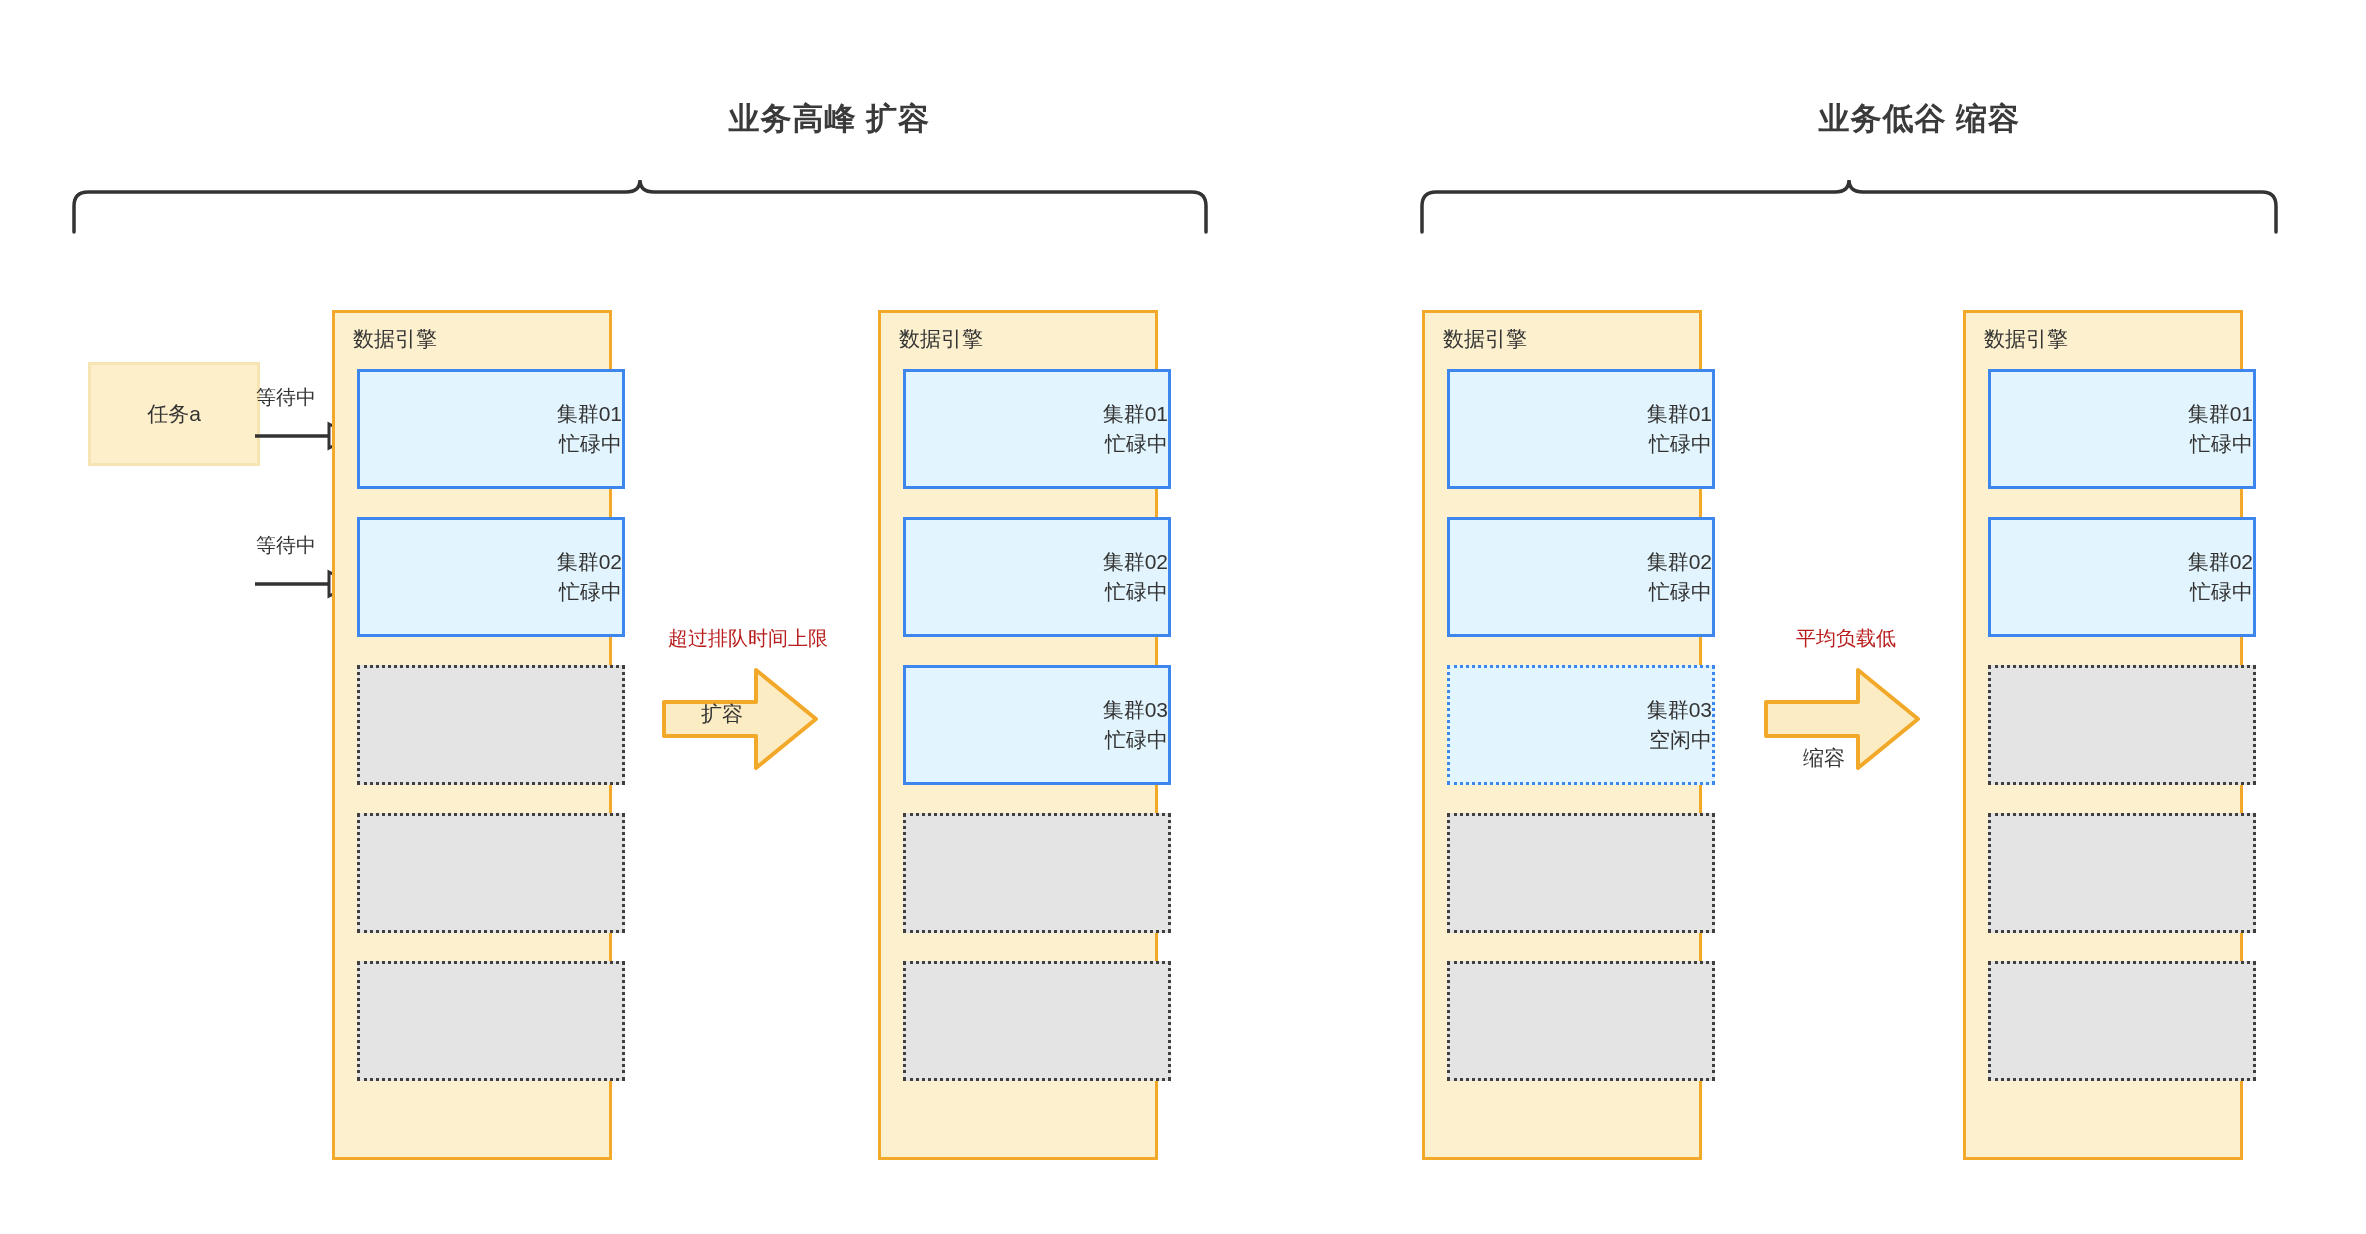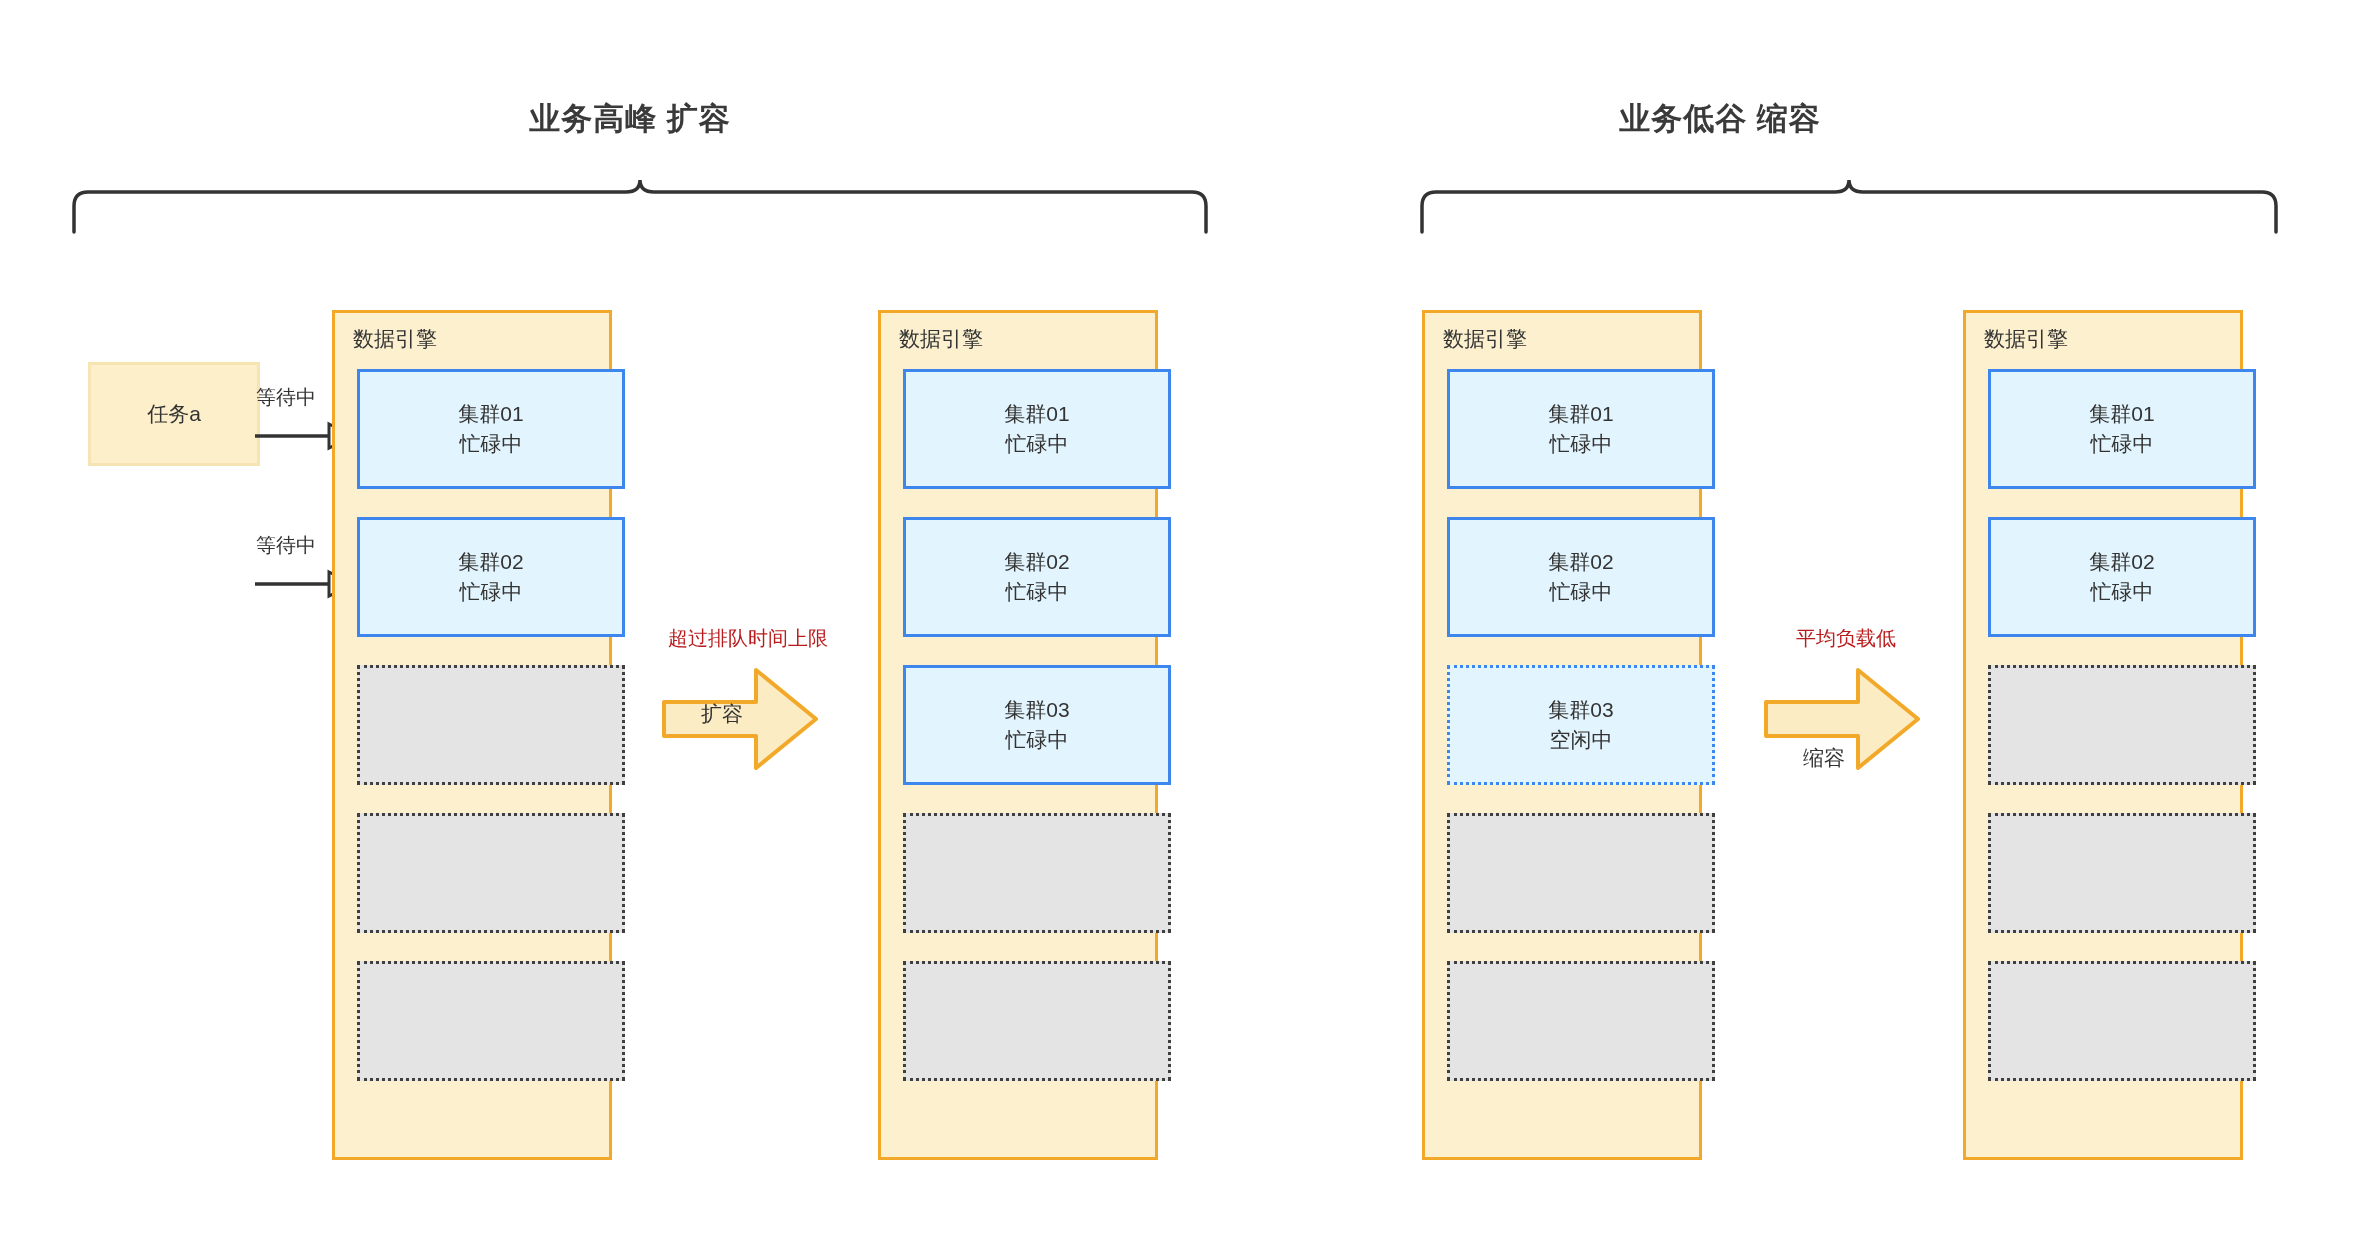--- a/index.html
+++ b/index.html
@@ -6,21 +6,21 @@
   body{
     width:2366px;height:1234px;position:relative;overflow:hidden;
     font-family:"Liberation Sans","DejaVu Sans",sans-serif;
     color:#333333;
   }
   .stage{position:absolute;inset:0;}
 
   
   .group-title{
     position:absolute;font-size:31px;font-weight:700;color:#3a3a3a;
-    letter-spacing:1px;white-space:nowrap;text-align:center;
+    letter-spacing:1px;white-space:nowrap;text-align:right;
   }
   #title-left{left:330px;top:98px;width:600px;}
   #title-right{left:1420px;top:98px;width:600px;}
 
   
   .brace{position:absolute;}
   #brace-left{left:70px;top:178px;width:1140px;height:56px;}
   #brace-right{left:1418px;top:178px;width:862px;height:56px;}
 
   
@@ -34,21 +34,21 @@
   #panel-4{left:1963px;}
 
   .panel-title{
     position:absolute;left:18px;top:12px;font-size:21px;color:#333333;
     white-space:nowrap;
   }
 
   
   .slot{
     position:absolute;left:22px;width:268px;height:120px;box-sizing:border-box;
-    display:flex;flex-direction:column;align-items:center;justify-content:center;
+    display:flex;flex-direction:column;align-items:flex-end;justify-content:center;
     line-height:1.45;font-size:21px;color:#333333;
   }
   .slot.s0{top:56px;}
   .slot.s1{top:204px;}
   .slot.s2{top:352px;}
   .slot.s3{top:500px;}
   .slot.s4{top:648px;}
 
   .slot.busy{background:#e2f4fd;border:3px solid #3d86ee;}
   .slot.idle{background:#e2f4fd;border:3px dotted #3d86ee;}

